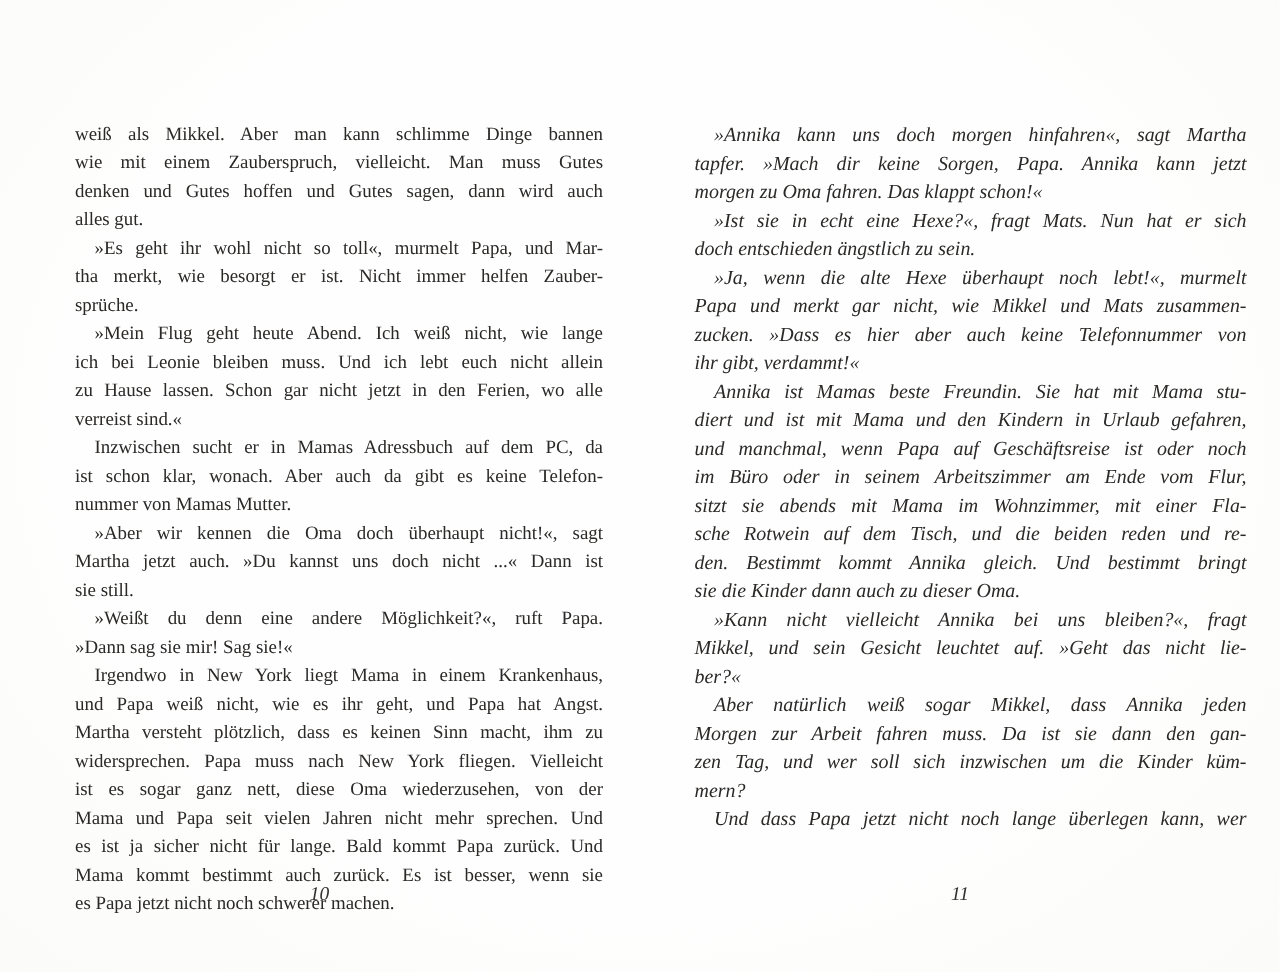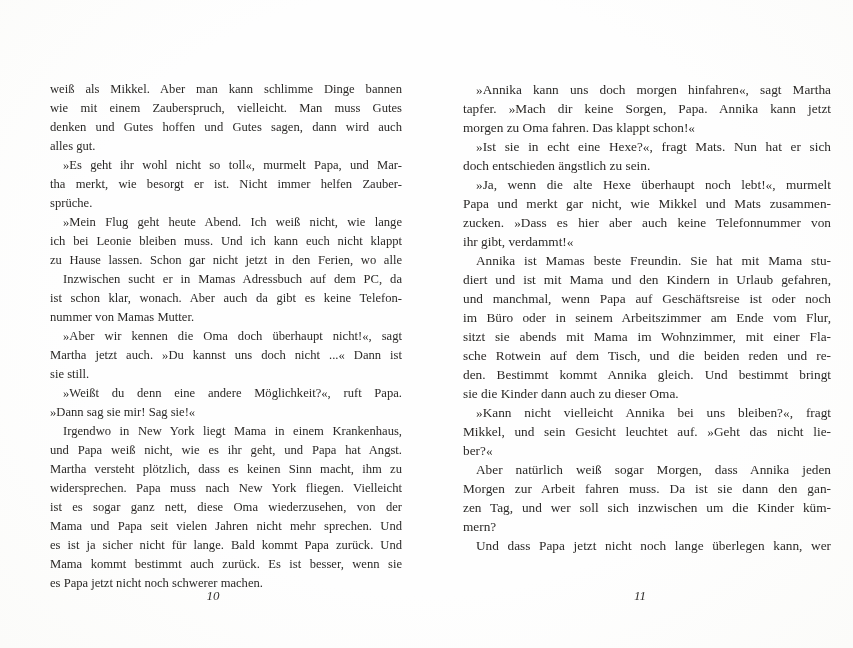--- a/index.html
+++ b/index.html
@@ -16,21 +16,21 @@
     font-family: "Liberation Serif", "DejaVu Serif", serif;
     color: #2b2927;
   }
   .text-col {
     position: absolute;
     top: 46px;
     line-height: 19px;
     margin-top: 34px;
   }
   .text-col.left  { left: 50px;  width: 352px; font-size: 12.6px; }
-  .text-col.right { left: 463px; width: 368px; font-size: 13.3px; }
+  .text-col.right { left: 463px; width: 368px; font-size: 13.3px; font-style: italic; }
   .para { margin: 0; }
   .para.indent .line:first-child { text-indent: 13px; }
   .line {
     text-align: justify;
     text-align-last: justify;
     white-space: normal;
   }
   .line.last {
     text-align: center;
     text-align-last: left;
@@ -60,22 +60,23 @@
           <div class="line">denken und Gutes hoffen und Gutes sagen, dann wird auch</div>
           <div class="line last">alles gut.</div>
         </div>
         <div class="para indent">
           <div class="line">»Es geht ihr wohl nicht so toll«, murmelt Papa, und Mar-</div>
           <div class="line">tha merkt, wie besorgt er ist. Nicht immer helfen Zauber-</div>
           <div class="line last">sprüche.</div>
         </div>
         <div class="para indent">
           <div class="line">»Mein Flug geht heute Abend. Ich weiß nicht, wie lange</div>
-          <div class="line">ich bei Leonie bleiben muss. Und ich kann euch nicht klappt</div>
+          <div class="line">ich bei Leonie bleiben muss. Und ich lebt euch nicht allein</div>
           <div class="line">zu Hause lassen. Schon gar nicht jetzt in den Ferien, wo alle</div>
+          <div class="line last">verreist sind.«</div>
         </div>
         <div class="para indent">
           <div class="line">Inzwischen sucht er in Mamas Adressbuch auf dem PC, da</div>
           <div class="line">ist schon klar, wonach. Aber auch da gibt es keine Telefon-</div>
           <div class="line last">nummer von Mamas Mutter.</div>
         </div>
         <div class="para indent">
           <div class="line">»Aber wir kennen die Oma doch überhaupt nicht!«, sagt</div>
           <div class="line">Martha jetzt auch. »Du kannst uns doch nicht ...« Dann ist</div>
           <div class="line last">sie still.</div>
@@ -125,21 +126,21 @@
           <div class="line">sche Rotwein auf dem Tisch, und die beiden reden und re-</div>
           <div class="line">den. Bestimmt kommt Annika gleich. Und bestimmt bringt</div>
           <div class="line last">sie die Kinder dann auch zu dieser Oma.</div>
         </div>
         <div class="para indent">
           <div class="line">»Kann nicht vielleicht Annika bei uns bleiben?«, fragt</div>
           <div class="line">Mikkel, und sein Gesicht leuchtet auf. »Geht das nicht lie-</div>
           <div class="line last">ber?«</div>
         </div>
         <div class="para indent">
-          <div class="line">Aber natürlich weiß sogar Morgen, dass Annika jeden</div>
+          <div class="line">Aber natürlich weiß sogar Mikkel, dass Annika jeden</div>
           <div class="line">Morgen zur Arbeit fahren muss. Da ist sie dann den gan-</div>
           <div class="line">zen Tag, und wer soll sich inzwischen um die Kinder küm-</div>
           <div class="line last">mern?</div>
         </div>
         <div class="para indent">
           <div class="line">Und dass Papa jetzt nicht noch lange überlegen kann, wer</div>
         </div>
       </div>
     <div class="page-num right">11</div>
   </section>

